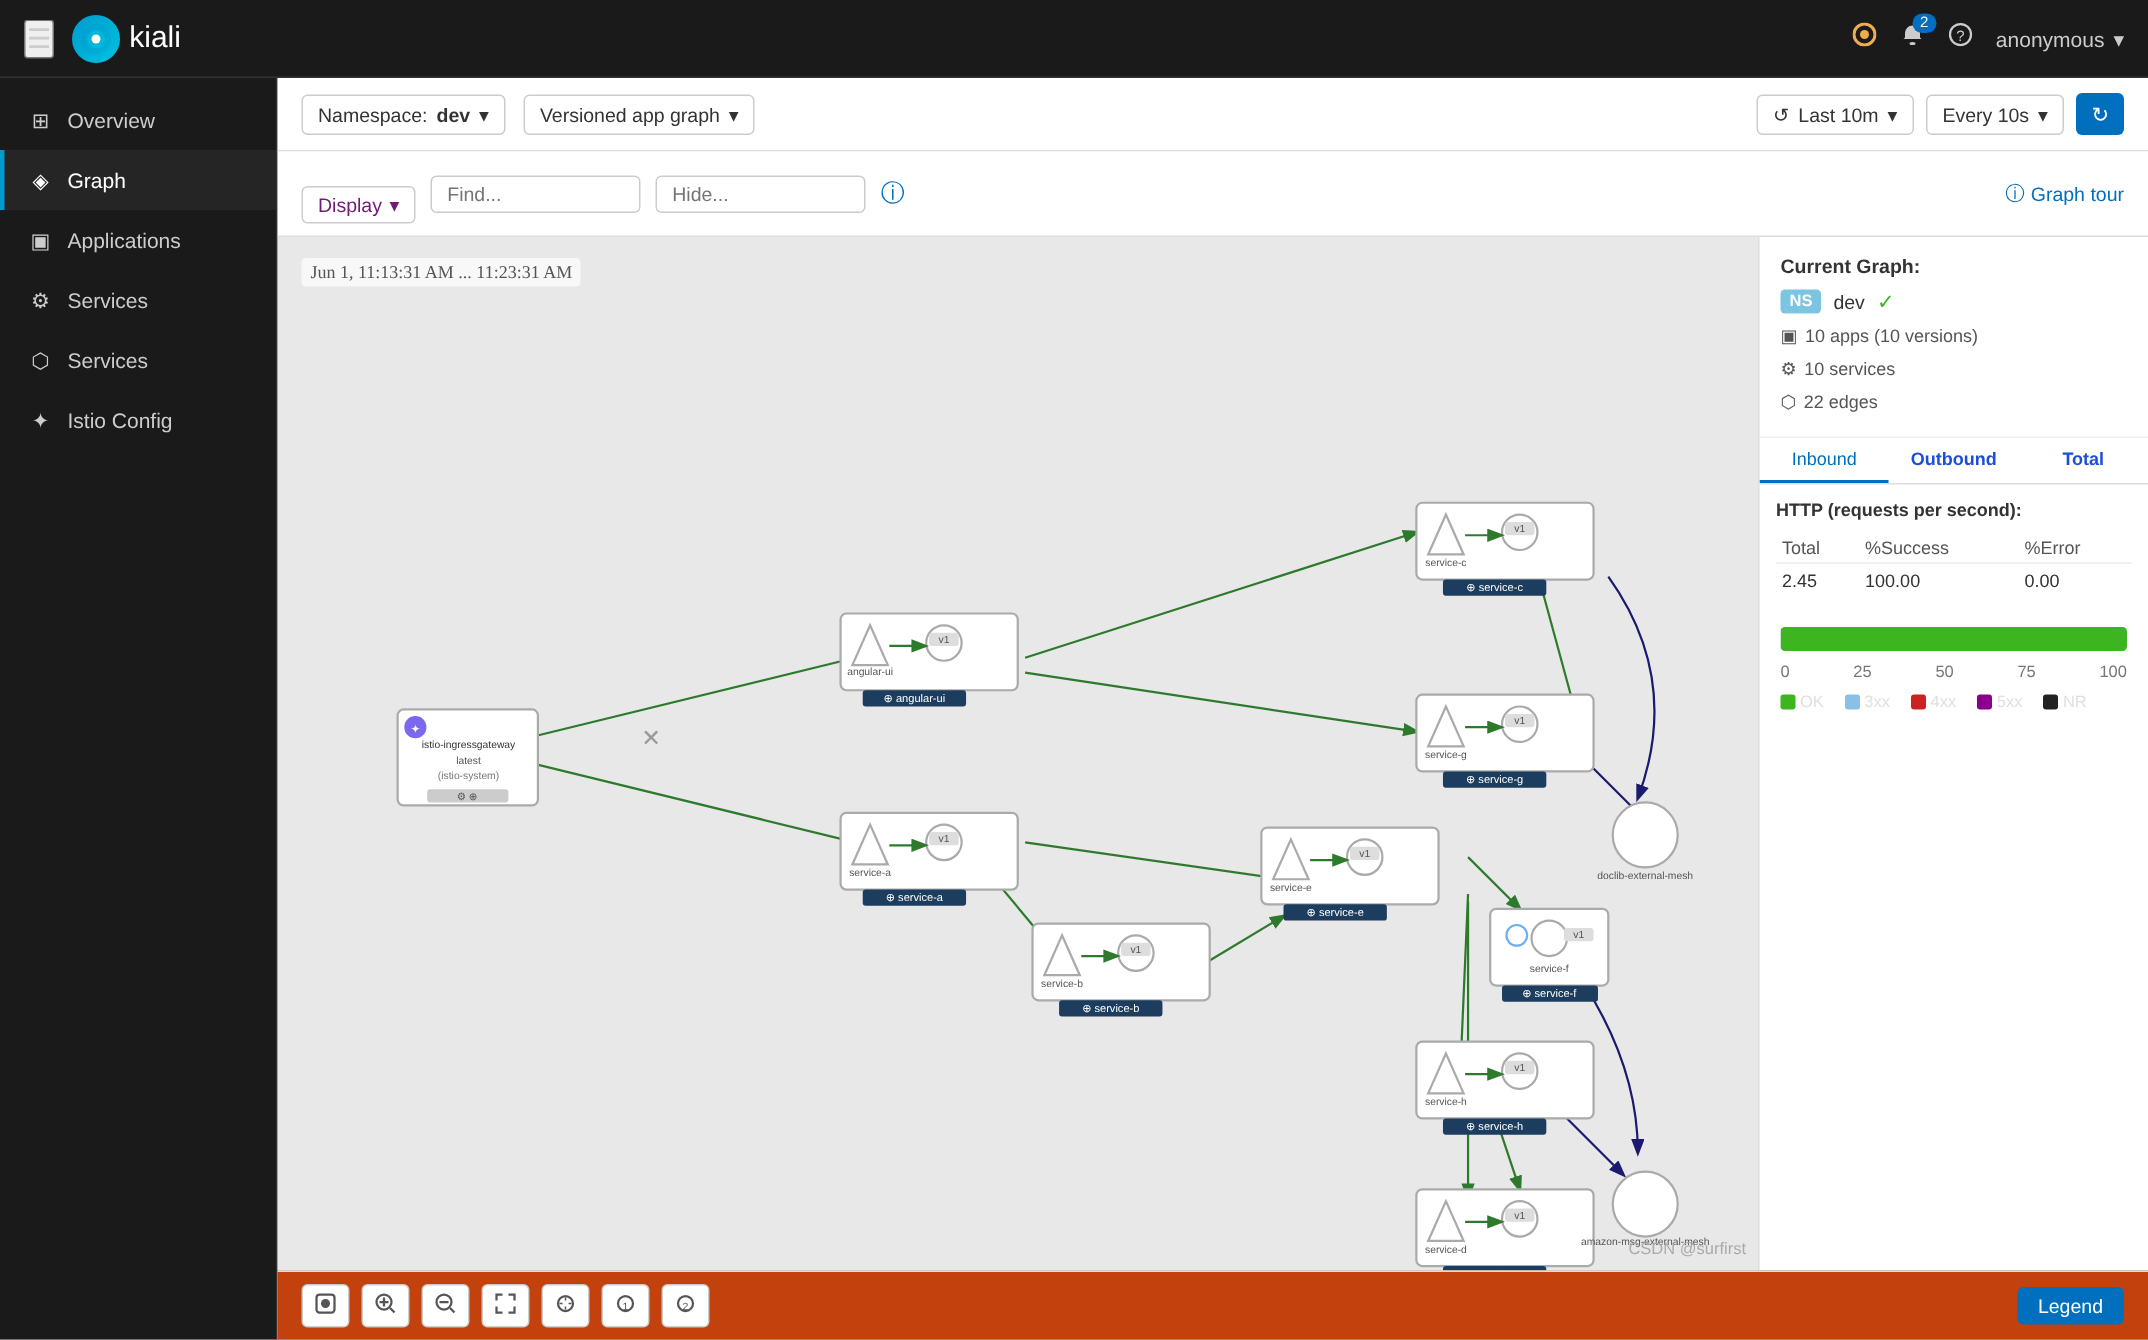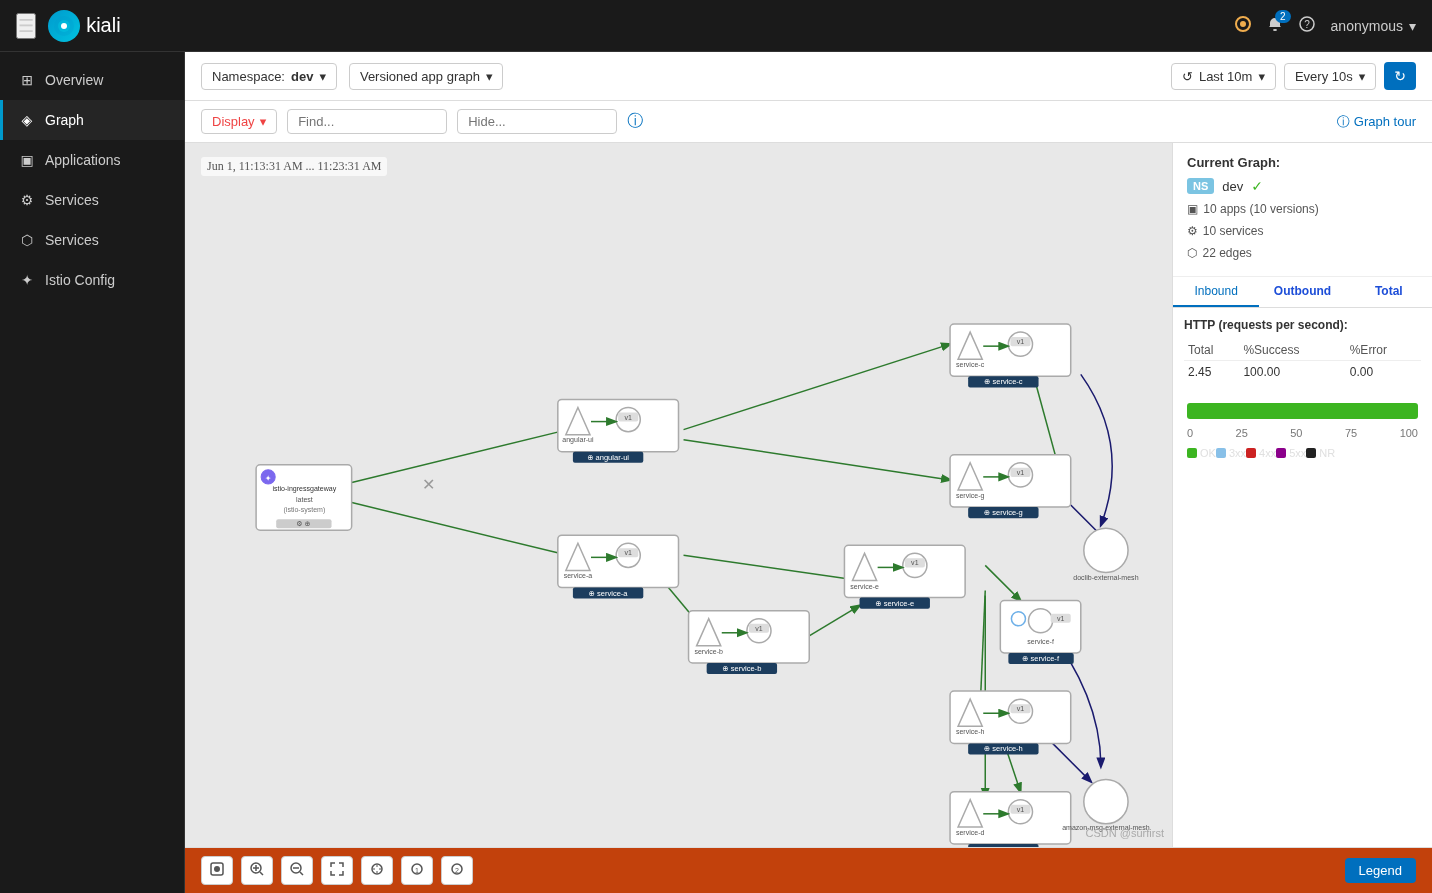--- a/index.html
+++ b/index.html
@@ -89,25 +89,25 @@
     .secondary-toolbar {
       background: #fff;
       padding: 8px 16px;
       display: flex; align-items: center; gap: 10px;
       border-bottom: 1px solid #ddd;
       flex-shrink: 0;
     }
     .display-btn {
       background: #fff; border: 1px solid #ccc; border-radius: 4px;
       padding: 4px 10px; font-size: 13px; cursor: pointer;
-      display: flex; align-items: center; gap: 5px; color: #ef4444;
+      display: flex; align-items: center; gap: 5px; color: #701a75; margin-top: 15px;
     }
     .find-input, .hide-input {
       border: 1px solid #ccc; border-radius: 4px;
-      padding: 4px 10px; font-size: 13px; color: #999; width: 160px;
+      padding: 4px 10px; font-size: 13px; color: #999; width: 140px;
     }
     .info-icon { color: #006fbe; cursor: pointer; }
     .graph-tour-link { margin-left: auto; color: #006fbe; font-size: 13px; cursor: pointer; display: flex; align-items: center; gap: 4px; }
 
     
     .graph-and-panel { display: flex; flex: 1; overflow: hidden; }
 
     
     .graph-area {
       flex: 1; background: #e8e8e8; position: relative; overflow: hidden;
@@ -173,21 +173,21 @@
     .http-title { font-size: 12px; font-weight: 600; color: #333; margin-bottom: 8px; }
     .stats-table { width: 100%; border-collapse: collapse; font-size: 12px; }
     .stats-table th { text-align: left; color: #555; font-weight: 500; padding: 3px 4px; border-bottom: 1px solid #eee; }
     .stats-table td { padding: 4px 4px; color: #333; }
 
     
     .progress-section { padding: 10px 14px; }
     .progress-bar-container { background: #eee; border-radius: 3px; height: 16px; position: relative; overflow: hidden; margin-bottom: 8px; }
     .progress-bar-fill { height: 100%; background: #3cb521; width: 100%; }
     .progress-labels { display: flex; justify-content: space-between; font-size: 11px; color: #777; margin-bottom: 8px; }
-    .legend-items { display: flex; flex-wrap: wrap; gap: 0; font-size: 11px; }
+    .legend-items { display: flex; flex-wrap: wrap; gap: 14px; font-size: 11px; }
     .legend-item { display: flex; align-items: center; gap: 3px; }
     .legend-dot { width: 10px; height: 10px; border-radius: 2px; flex-shrink: 0; }
     .edge-line { stroke: #2d7a2d; stroke-width: 1.5; fill: none; }
     .edge-line-dark { stroke: #1a1a6e; stroke-width: 1.5; fill: none; }
   </style>
 </head>
 <body>
 
 <div class="top-nav">
   <div class="top-nav-left">

